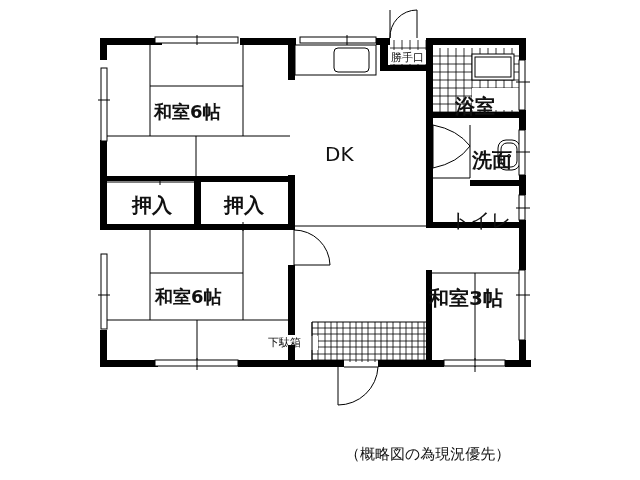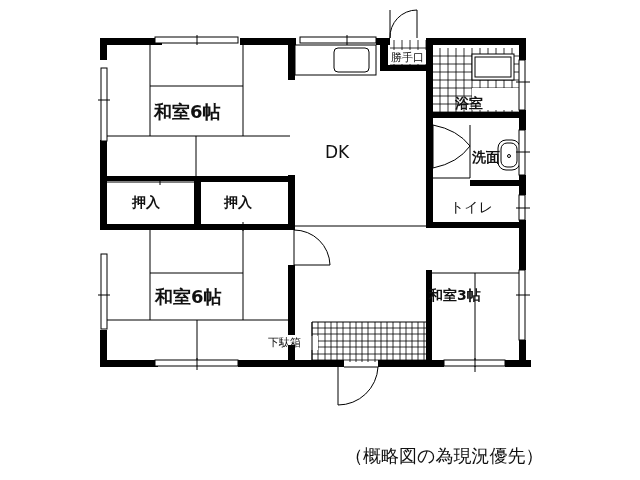--- a/index.html
+++ b/index.html
@@ -1,23 +1,23 @@
 <!DOCTYPE html>
 <html><head>
 <meta charset="utf-8">
 <style>
   html, body { margin: 0; padding: 0; background: #ffffff; }
   body { width: 640px; height: 480px; position: relative; overflow: hidden;
          font-family: "DejaVu Sans", "Liberation Sans", sans-serif; color: #000; }
   #plan { position: absolute; left: 0; top: 0; width: 640px; height: 480px; }
   .label { position: absolute; white-space: nowrap; line-height: 1; color: #111; }
   .room-lg { font-size: 18px; font-weight: bold; letter-spacing: 0px; }
-  .room-md { font-size: 14px; font-weight: bold; }
+  .room-md { font-size: 20px; font-weight: bold; }
   .room-sm { font-size: 11px; text-align: right; }
-  .note { font-size: 18px; }
+  .note { font-size: 15px; }
 </style>
 </head>
 <body>
 
 <svg id="plan" width="640" height="480" viewBox="0 0 640 480" xmlns="http://www.w3.org/2000/svg">
 
   <g stroke="#000" stroke-width="0.8" fill="none">
     <path d="M432 48 V112 M440 48 V112 M448 48 V112 M456 48 V112 M464 48 V112 M472 48 V112 M480 48 V112 M488 48 V112 M496 48 V112 M504 48 V112 M512 48 V112 M520 48 V112"></path>
     <path d="M430 56 H522 M430 64 H522 M430 72 H522 M430 80 H522 M430 88 H522 M430 96 H522 M430 104 H522 M430 112 H522"></path>
 
@@ -127,24 +127,24 @@
     <rect x="444" y="360" width="61" height="6" fill="#fff"></rect>
     <path d="M475 358 V372"></path>
 
     <path d="M344 367 H378 M338 367 V405 M338 405 A40 40 0 0 0 378 367"></path>
 
     <path d="M312 322 H428 M312 322 V362"></path>
   </g>
 </svg>
 
 <div class="label room-lg" style="left:154px;top:103px;">和室6帖</div>
-<div class="label room-md" style="left:325px;top:144px;font-weight:normal;font-size:17px;">DK</div>
+<div class="label room-md" style="left:325px;top:144px;font-weight:normal;font-size:20px;">DK</div>
 <div class="label room-md" style="left:455px;top:96px;">浴室</div>
 <div class="label room-md" style="left:472px;top:150px;">洗面</div>
-<div class="label room-md" style="left:450px;top:200px;font-weight:normal;">トイレ</div>
+<div class="label room-md" style="left:450px;top:210px;font-weight:normal;">トイレ</div>
 <div class="label room-md" style="left:132px;top:195px;">押入</div>
 <div class="label room-md" style="left:224px;top:195px;">押入</div>
 <div class="label room-lg" style="left:155px;top:288px;">和室6帖</div>
 <div class="label room-md" style="left:429px;top:288px;">和室3帖</div>
 
 <div class="label room-sm" style="left:391px;top:52px;">勝手口</div>
 <div class="label room-sm" style="left:268px;top:337px;">下駄箱</div>
 
 <div class="label note" style="left:345px;top:447px;">（概略図の為現況優先）</div>
 

